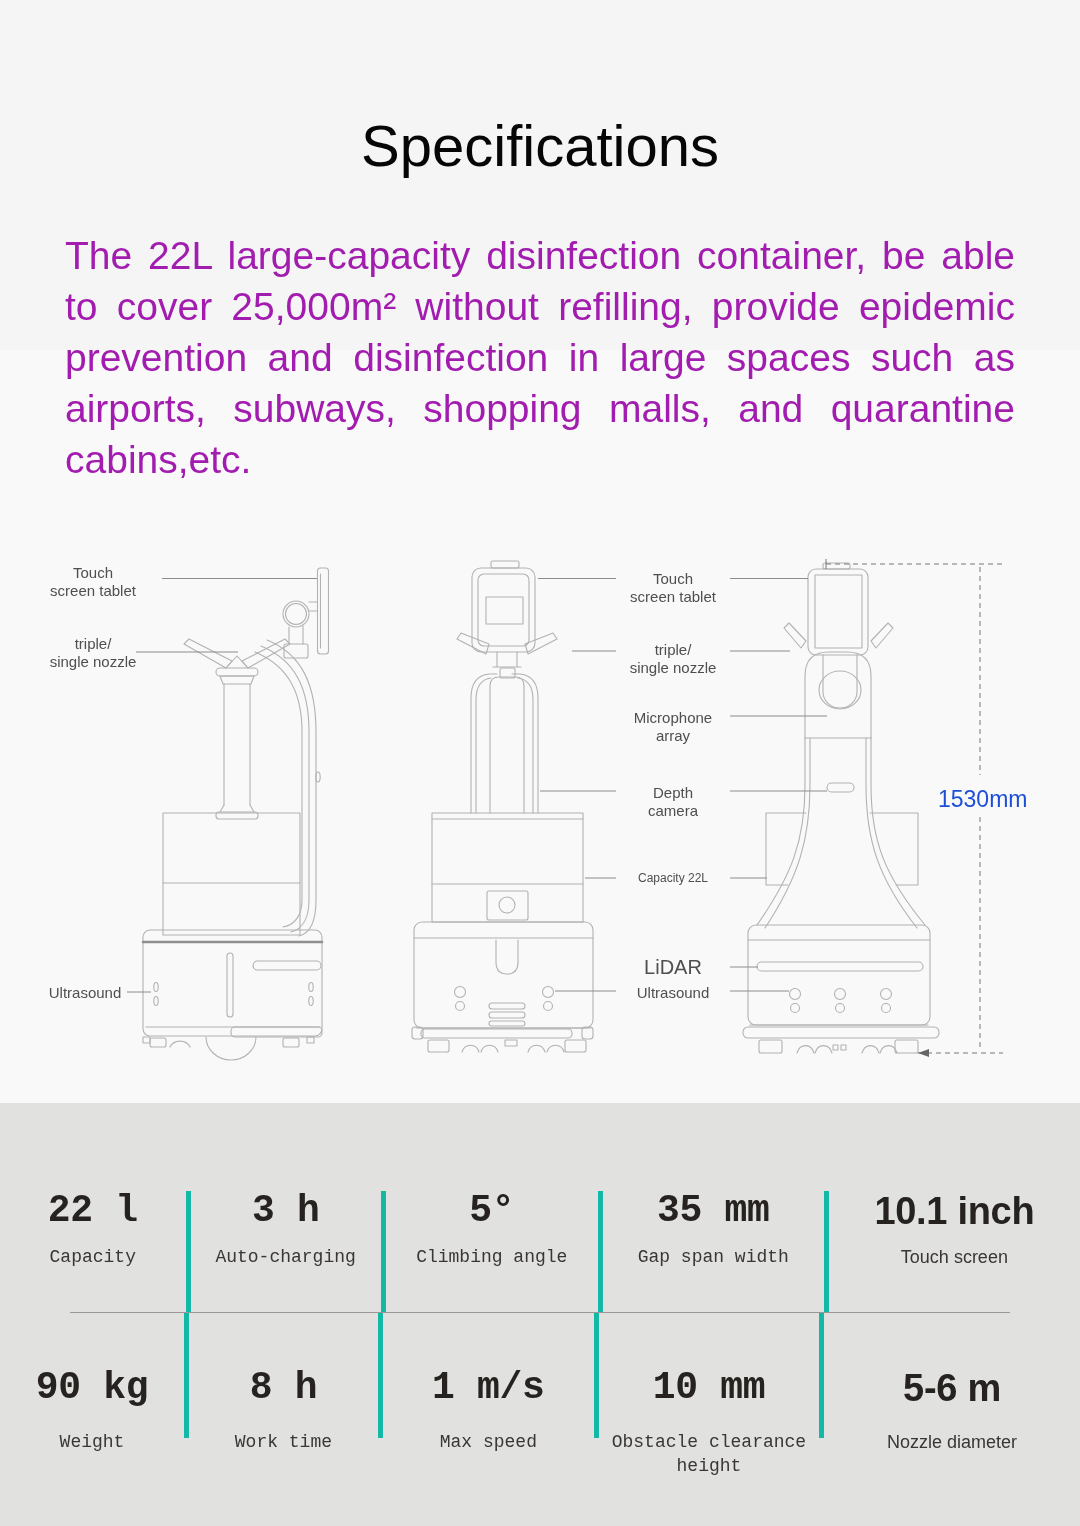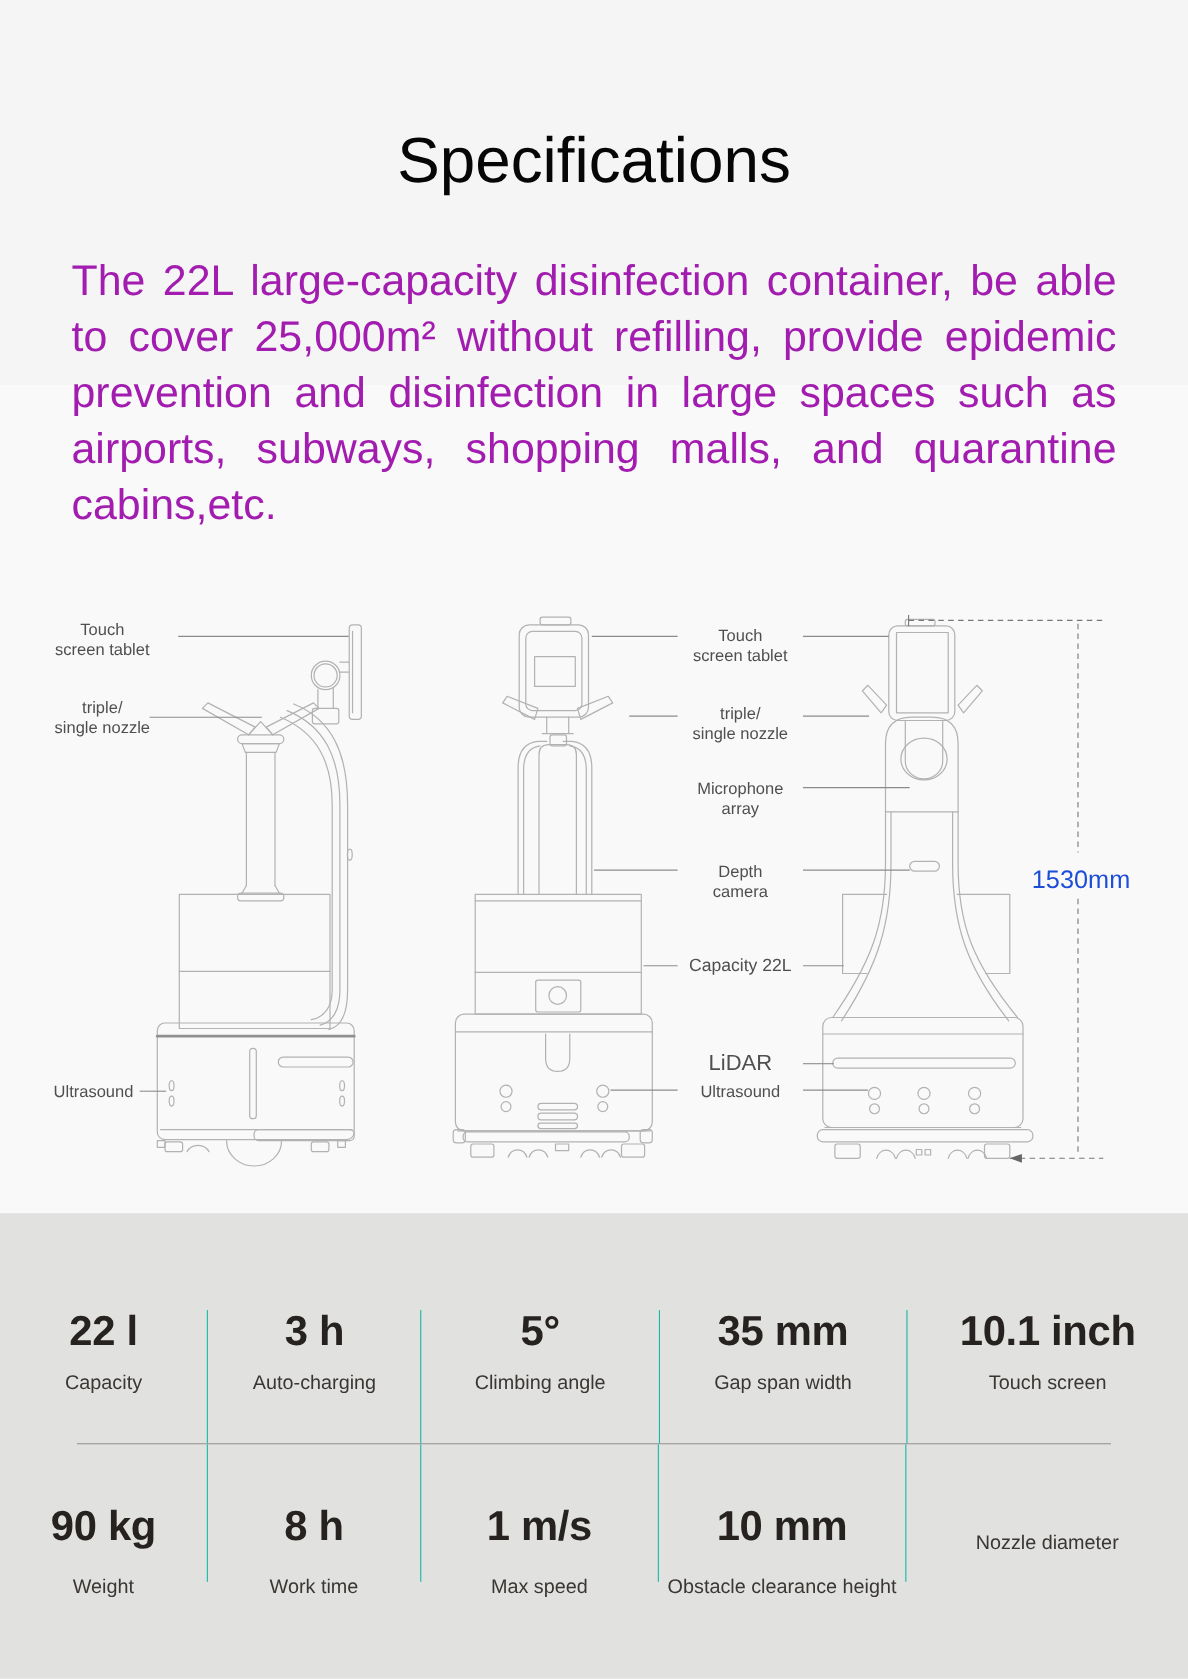--- a/index.html
+++ b/index.html
@@ -33,21 +33,21 @@
   }
   .specs{
     position:absolute;left:0;top:1103px;width:1080px;height:423px;
     background:#e1e1e0;color:#262220;
   }
   .spec-row{display:flex;width:1080px;}
   .spec-row.r1{margin-top:88px;}
   .spec-row.r1 .spec-cell{height:121px;}
   .spec-row.r2 .spec-cell{height:125px;padding-top:55px;box-sizing:border-box;}
   .spec-cell{text-align:center;}
-  .spec-cell.b{border-right:1px solid #14b8a6;}
+  .spec-cell.b{border-right:5px solid #14b8a6;font-family:Liberation Mono, monospace;}
   .c1{width:17.5%;} .c2{width:17.95%;} .c3{width:20%;} .c4{width:20.85%;} .c5{width:23.7%;}
   .spec-value{font-size:38px;font-weight:600;line-height:40px;color:#262220;letter-spacing:-0.3px;}
   .spec-label{font-size:18px;line-height:24px;color:#3a3633;}
   .r1 .spec-label{margin-top:14px;}
   .r2 .spec-label{margin-top:22px;}
   .spec-hr{height:1px;background:#9a9795;margin:0 70px;}
 </style>
 </head>
 <body>
 
@@ -220,21 +220,21 @@
   <div class="dlabel single" style="left:30px;top:444px;width:110px;">Ultrasound</div>
 
   <div class="dlabel" style="left:607px;top:30px;width:132px;">Touch
 screen tablet</div>
   <div class="dlabel" style="left:607px;top:101px;width:132px;">triple/
 single nozzle</div>
   <div class="dlabel" style="left:607px;top:169px;width:132px;">Microphone
 array</div>
   <div class="dlabel" style="left:607px;top:244px;width:132px;">Depth
 camera</div>
-  <div class="dlabel single" style="left:593px;top:330px;width:160px;font-size:16px;">Capacity 22L</div>
+  <div class="dlabel single" style="left:593px;top:330px;width:160px;font-size:12px;">Capacity 22L</div>
   <div class="dlabel single" style="left:607px;top:419px;width:132px;font-size:20px;">LiDAR</div>
   <div class="dlabel single" style="left:607px;top:444px;width:132px;">Ultrasound</div>
 
   <div class="dim-label" style="left:938px;top:246px;">1530mm</div>
 </div>
 
 <section class="specs">
   <div class="spec-row r1">
     <div class="spec-cell c1 b">
       <div class="spec-value">22 l</div>
@@ -269,16 +269,17 @@
     </div>
     <div class="spec-cell c3 b">
       <div class="spec-value">1 m/s</div>
       <div class="spec-label">Max speed</div>
     </div>
     <div class="spec-cell c4 b">
       <div class="spec-value">10 mm</div>
       <div class="spec-label">Obstacle clearance height</div>
     </div>
     <div class="spec-cell c5">
+      <div class="spec-value">5-6 m</div>
       <div class="spec-label">Nozzle diameter</div>
     </div>
   </div>
 </section>
 
 </body></html>

